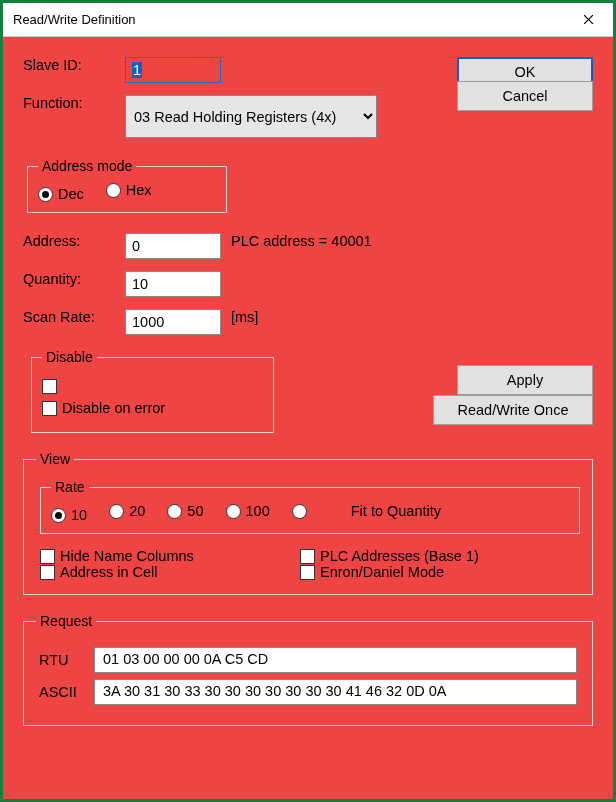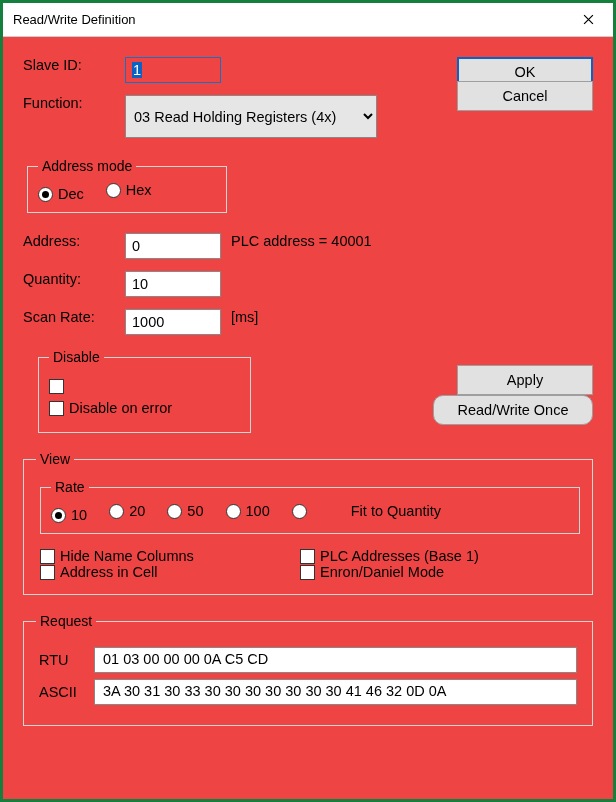--- a/index.html
+++ b/index.html
@@ -120,22 +120,22 @@
     width: 15px; height: 15px; border: 1px solid #333; background: #fff;
     display: inline-block;
   }
   .fieldset-addrmode {
     width: 200px;
     margin-left: 4px;
     margin-bottom: 20px;
   }
   .aux { margin-left: 10px; }
   .fieldset-disable {
-    width: 213px;
-    margin-left: 15px;
+    width: 243px;
+    margin-left: 8px;
   }
   .fieldset-disable .check { display:flex; margin: 6px 0; }
   .fieldset-view {
     margin: 18px 0 0 0;
     padding: 10px 12px 14px 12px;
   }
   .fieldset-rows {
     margin: 2px 0 14px 4px;
     padding: 8px 10px 10px 10px;
   }
@@ -223,21 +223,21 @@
       <fieldset class="fieldset-disable">
         <legend>Disable</legend>
         <label class="check">
           <span class="check-box"></span>
         </label>
         <label class="check">
           <span class="check-box"></span>
           <span>Disable on error</span>
         </label>
       </fieldset>
-      <button class="btn wide" style="position:absolute; right:0; top:46px;border-radius:10px;">Read/Write Once</button>
+      <button class="btn wide" style="position:absolute; right:0; top:46px;">Read/Write Once</button>
     </div>
 
     <fieldset class="fieldset-view">
       <legend>View</legend>
       <fieldset class="fieldset-rows">
         <legend>Rate</legend>
         <label class="radio">
           <span class="radio-dot on"></span>
           <span>10</span>
         </label>

